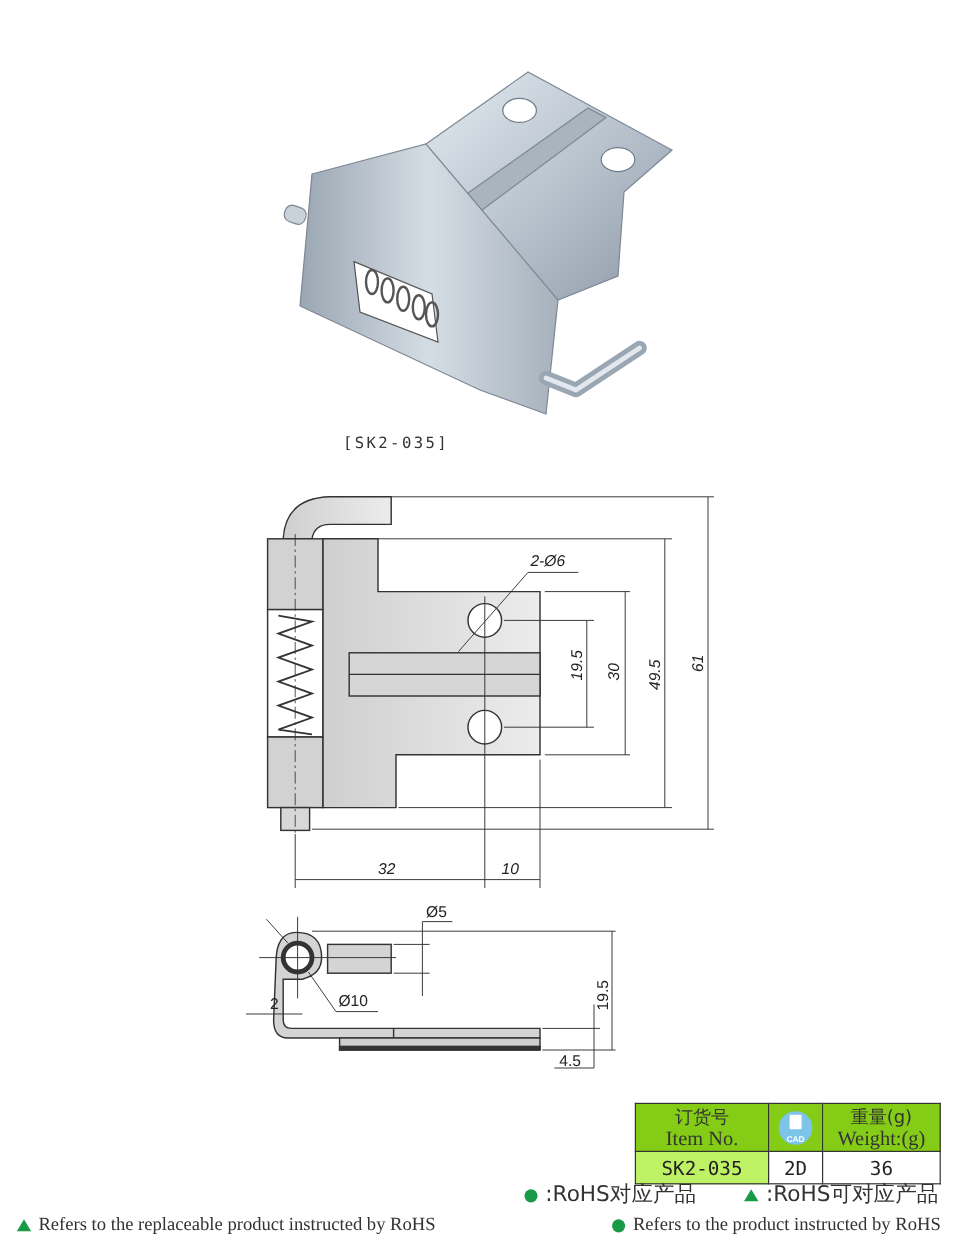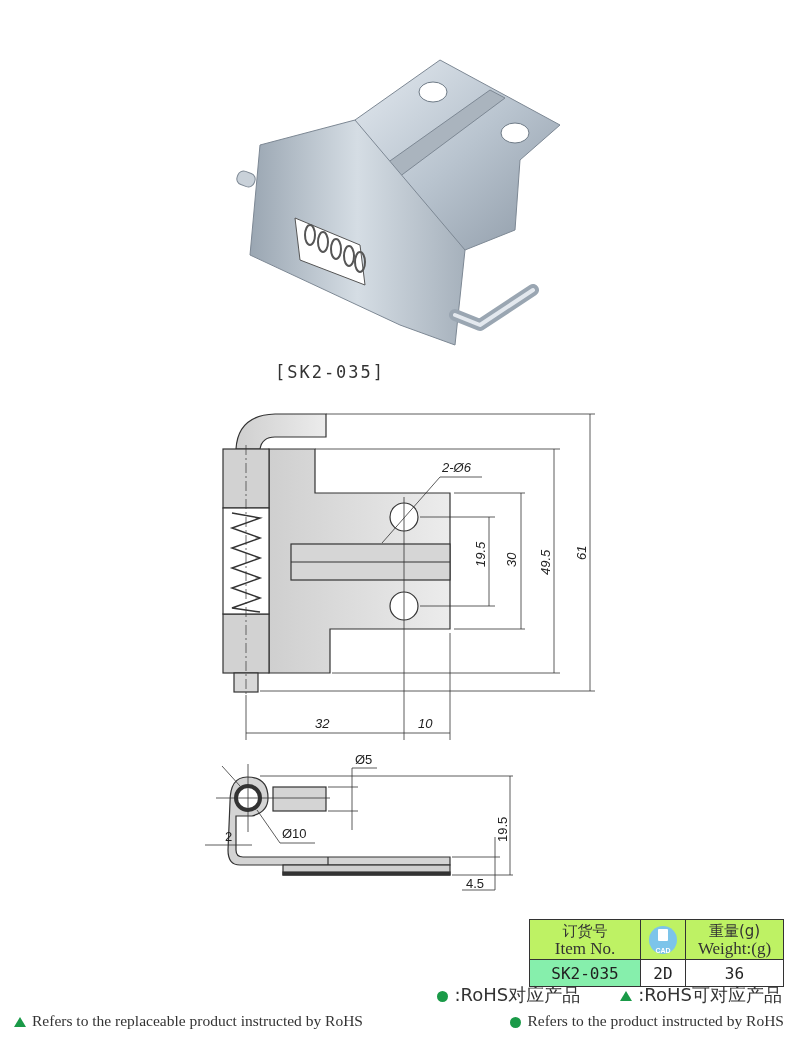--- a/index.html
+++ b/index.html
@@ -1,27 +1,27 @@
 <!DOCTYPE html>
 <html><head>
 <meta charset="utf-8">
 <style>
   html,body{margin:0;padding:0;background:#fff;}
   body{width:800px;height:1040px;position:relative;overflow:hidden;font-family:"Liberation Sans",sans-serif;color:#222;}
   .abs{position:absolute;}
   #photo{left:215px;top:50px;width:370px;height:300px;}
-  #caption{left:0;width:660px;top:362px;text-align:center;font-family:"DejaVu Sans Mono",monospace;font-size:17px;letter-spacing:2px;color:#333;}
+  #caption{left:0;width:660px;top:362px;text-align:center;font-family:"DejaVu Sans Mono",monospace;font-size:13px;letter-spacing:2px;color:#333;}
   #drawing1{left:200px;top:405px;width:420px;height:340px;font-style:italic;}
   #drawing2{left:200px;top:750px;width:320px;height:150px;}
   .dim{font-family:"Liberation Sans",sans-serif;font-size:13px;fill:#222;}
   #spec-table{left:529px;top:919px;border-collapse:collapse;font-family:"Liberation Serif",serif;}
   #spec-table td{border:1.5px solid #333;text-align:center;padding:0;}
-  .hd{background:#bef264;height:40px;line-height:17px;font-size:17px;color:#333;}
+  .hd{background:#84cc16;height:40px;line-height:17px;font-size:17px;color:#333;}
   .row td{height:26px;font-family:"DejaVu Sans Mono",monospace;font-size:16px;color:#222;}
-  .orange{background:#86efac;margin-left:44px;}
+  .orange{background:#bef264;margin-left:44px;}
   .cad{display:inline-block;width:28px;height:28px;border-radius:50%;background:#7cc4ea;position:relative;vertical-align:middle;}
   .cad .doc{position:absolute;left:9px;top:3px;width:10px;height:12px;background:#fff;border-radius:1px;}
   .cad .lbl{position:absolute;left:0;width:28px;top:16px;font-size:7px;color:#fff;font-family:"Liberation Sans",sans-serif;font-weight:bold;text-align:center;}
   #legend-cn{right:18px;top:983px;font-size:18px;color:#333;font-family:"DejaVu Sans",sans-serif;}
   #legend-en{left:14px;top:1012px;width:770px;font-family:"Liberation Serif",serif;font-size:15.5px;color:#333;display:flex;justify-content:space-between;}
   .circ{display:inline-block;width:11px;height:11px;border-radius:50%;background:#1a9a48;vertical-align:middle;margin-right:6px;}
   .tri{display:inline-block;width:0;height:0;border-left:6px solid transparent;border-right:6px solid transparent;border-bottom:10px solid #1a9a48;vertical-align:middle;margin-right:6px;}
 </style>
 </head>
 <body>

